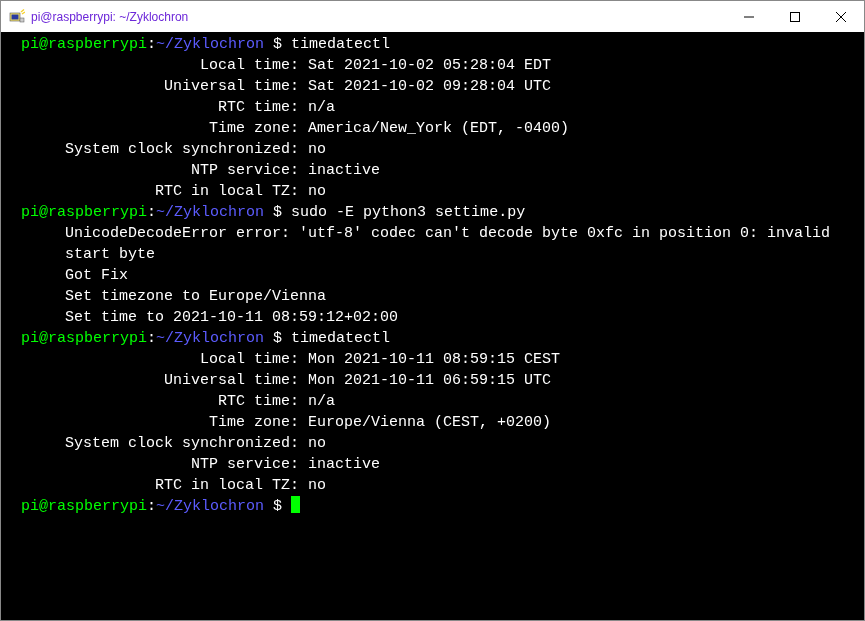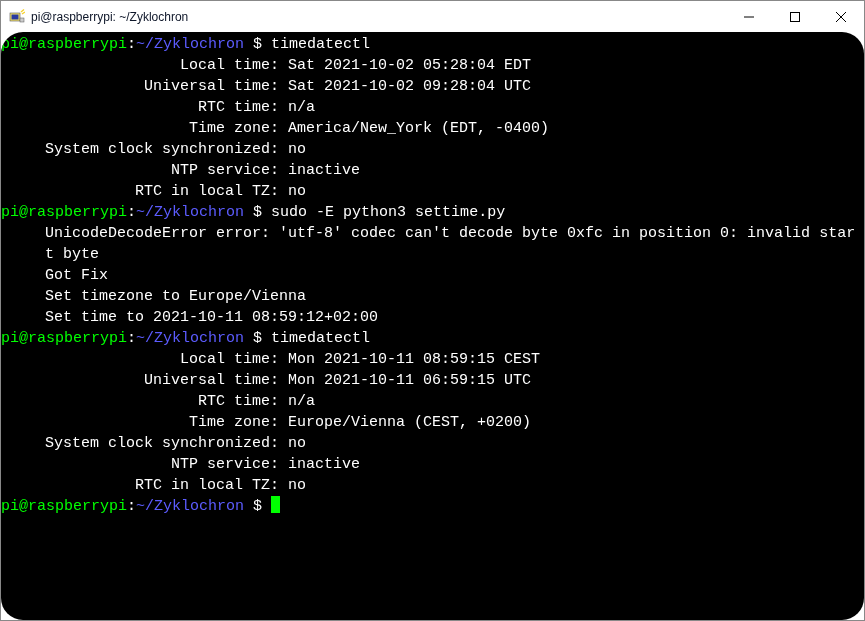--- a/index.html
+++ b/index.html
@@ -22,21 +22,21 @@
       flex-direction: column;
       background: #fff;
     }
     .titlebar {
       height: 31px;
       background: #fff;
       display: flex;
       align-items: center;
       padding-left: 8px;
       font-size: 12px;
-      color: #0f172a;
+      color: #6d28d9;
     }
     .titlebar .icon {
       width: 16px;
       height: 16px;
       margin-right: 6px;
       display: inline-flex;
       align-items: center;
       justify-content: center;
     }
     .titlebar .title {
@@ -59,25 +59,24 @@
     .win-btn svg {
       display: block;
     }
     .terminal {
       flex: 1;
       background: #000;
       color: #fff;
       font-family: "Consolas", "Courier New", monospace;
       font-size: 15px;
       line-height: 21px;
-      padding: 2px 0;
+      padding: 2px 20px;
       white-space: pre-wrap;
       word-break: break-all;
       overflow: hidden;
-      border-radius: 22px;
     }
     .user { color: #00ff00; }
     .colon { color: #fff; }
     .path { color: #5c5cff; }
     .cmd { color: #fff; }
     .out { color: #fff; margin-left: 44px; }
     .cursor {
       display: inline-block;
       width: 9px;
       height: 17px;

